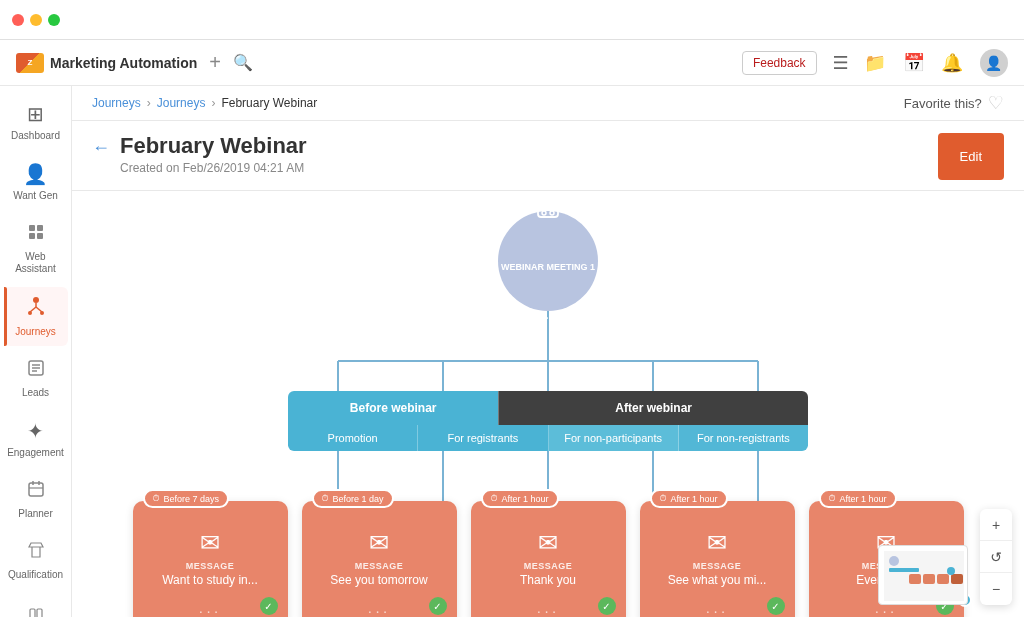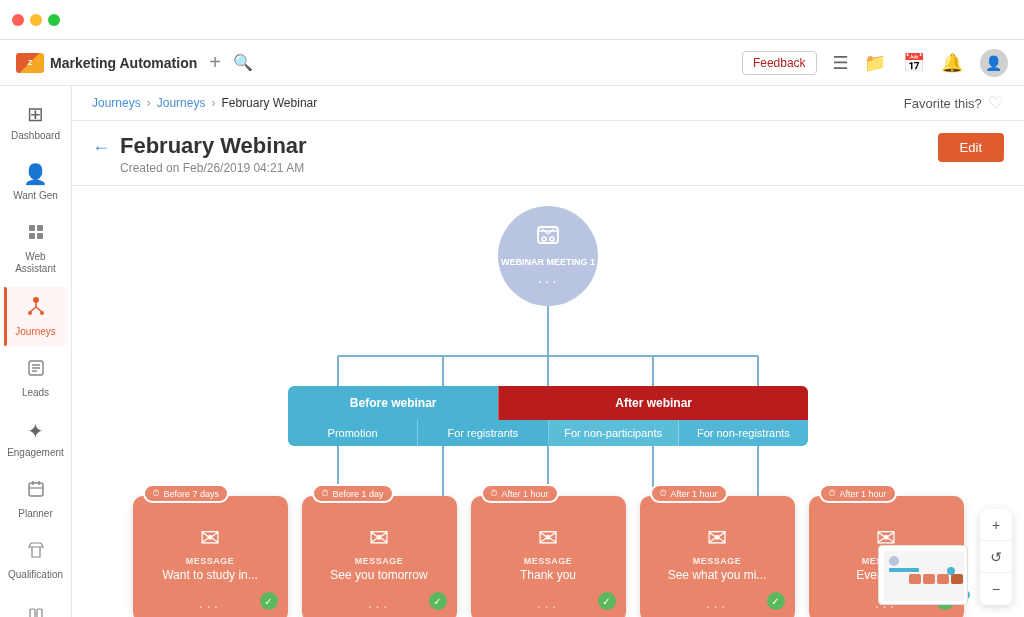--- a/index.html
+++ b/index.html
@@ -49,42 +49,42 @@
     .favorite-btn { display: flex; align-items: center; gap: 6px; font-size: 13px; color: #555; cursor: pointer; }
     .heart-icon { color: #ccc; font-size: 18px; }
 
     
     .page-header { background: #fff; padding: 12px 20px 10px 20px; display: flex; align-items: flex-start; justify-content: space-between; border-bottom: 1px solid #e8e8e8; }
     .page-header-left { display: flex; align-items: flex-start; gap: 10px; }
     .back-btn { font-size: 18px; color: #4a90d9; cursor: pointer; margin-top: 2px; }
     .page-title-block {}
     .page-title { font-size: 22px; font-weight: 600; color: #333; }
     .page-subtitle { font-size: 12px; color: #888; margin-top: 2px; }
-    .edit-btn { background: #e05c2e; color: white; border: none; border-radius: 4px; padding: 7px 22px; font-size: 13px; font-weight: 500; cursor: pointer; }
+    .edit-btn { background: #e05c2e; color: white; border: none; border-radius: 4px; padding: 16px 22px; font-size: 13px; font-weight: 500; cursor: pointer; }
 
     
     .canvas-area { flex: 1; overflow: auto; padding: 20px; position: relative; background: #fff; }
 
     
     .journey-diagram { display: flex; flex-direction: column; align-items: center; min-height: 400px; position: relative; }
 
     
-    .start-node { width: 100px; height: 100px; border-radius: 50%; background: #b8c4e0; display: flex; flex-direction: column; align-items: center; justify-content: center; color: white; text-align: center; cursor: pointer; position: relative; z-index: 2; }
+    .start-node { width: 100px; height: 100px; border-radius: 50%; background: #b8c4e0; display: flex; flex-direction: column; align-items: center; justify-content: center; color: white; text-align: center; cursor: pointer; position: relative; z-index: 2; gap: 31px; }
     .start-node-icon { font-size: 22px; margin-bottom: 2px; }
     .start-node-label { font-size: 9px; font-weight: 600; text-transform: uppercase; line-height: 1.3; }
     .start-node-dots { font-size: 16px; letter-spacing: 2px; margin-top: 4px; }
 
     
     .connector-v { width: 2px; height: 30px; background: #7ab3d4; margin: 0 auto; }
 
     
     .segment-bar-wrapper { width: 520px; border-radius: 6px; overflow: hidden; margin-bottom: 0; }
     .segment-header { display: flex; width: 100%; }
     .segment-before-header { background: #4ab3d4; color: white; font-size: 12px; font-weight: 600; padding: 10px 11px; text-align: center; flex: 2; }
-    .segment-after-header { background: #b91c1c; color: white; font-size: 12px; font-weight: 600; padding: 10px 13px; text-align: center; flex: 3; border-left: 1px solid rgba(255,255,255,0.3); }
+    .segment-after-header { background: #404040; color: white; font-size: 12px; font-weight: 600; padding: 10px 13px; text-align: center; flex: 3; border-left: 1px solid rgba(255,255,255,0.3); }
     .segment-subs { display: flex; width: 100%; }
     .segment-sub { flex: 1; background: #4ab3d4; color: white; font-size: 11px; padding: 7px 0; text-align: center; border-right: 1px solid rgba(255,255,255,0.3); }
     .segment-sub:last-child { border-right: none; }
     .segment-sub.after { background: #5cbdd9; }
     .segment-sub.after2 { background: #52b7d6; }
 
     
     .cards-row { display: flex; gap: 14px; padding: 0 10px; }
     .journey-card { background: #e8856a; border-radius: 10px; width: 155px; padding: 0; position: relative; cursor: pointer; box-shadow: 0 2px 8px rgba(0,0,0,0.12); overflow: visible; }
     .card-time-badge { position: absolute; top: -12px; left: 10px; background: #e8856a; border: 2px solid white; border-radius: 10px; padding: 2px 8px; font-size: 9px; color: white; display: flex; align-items: center; gap: 4px; white-space: nowrap; }

